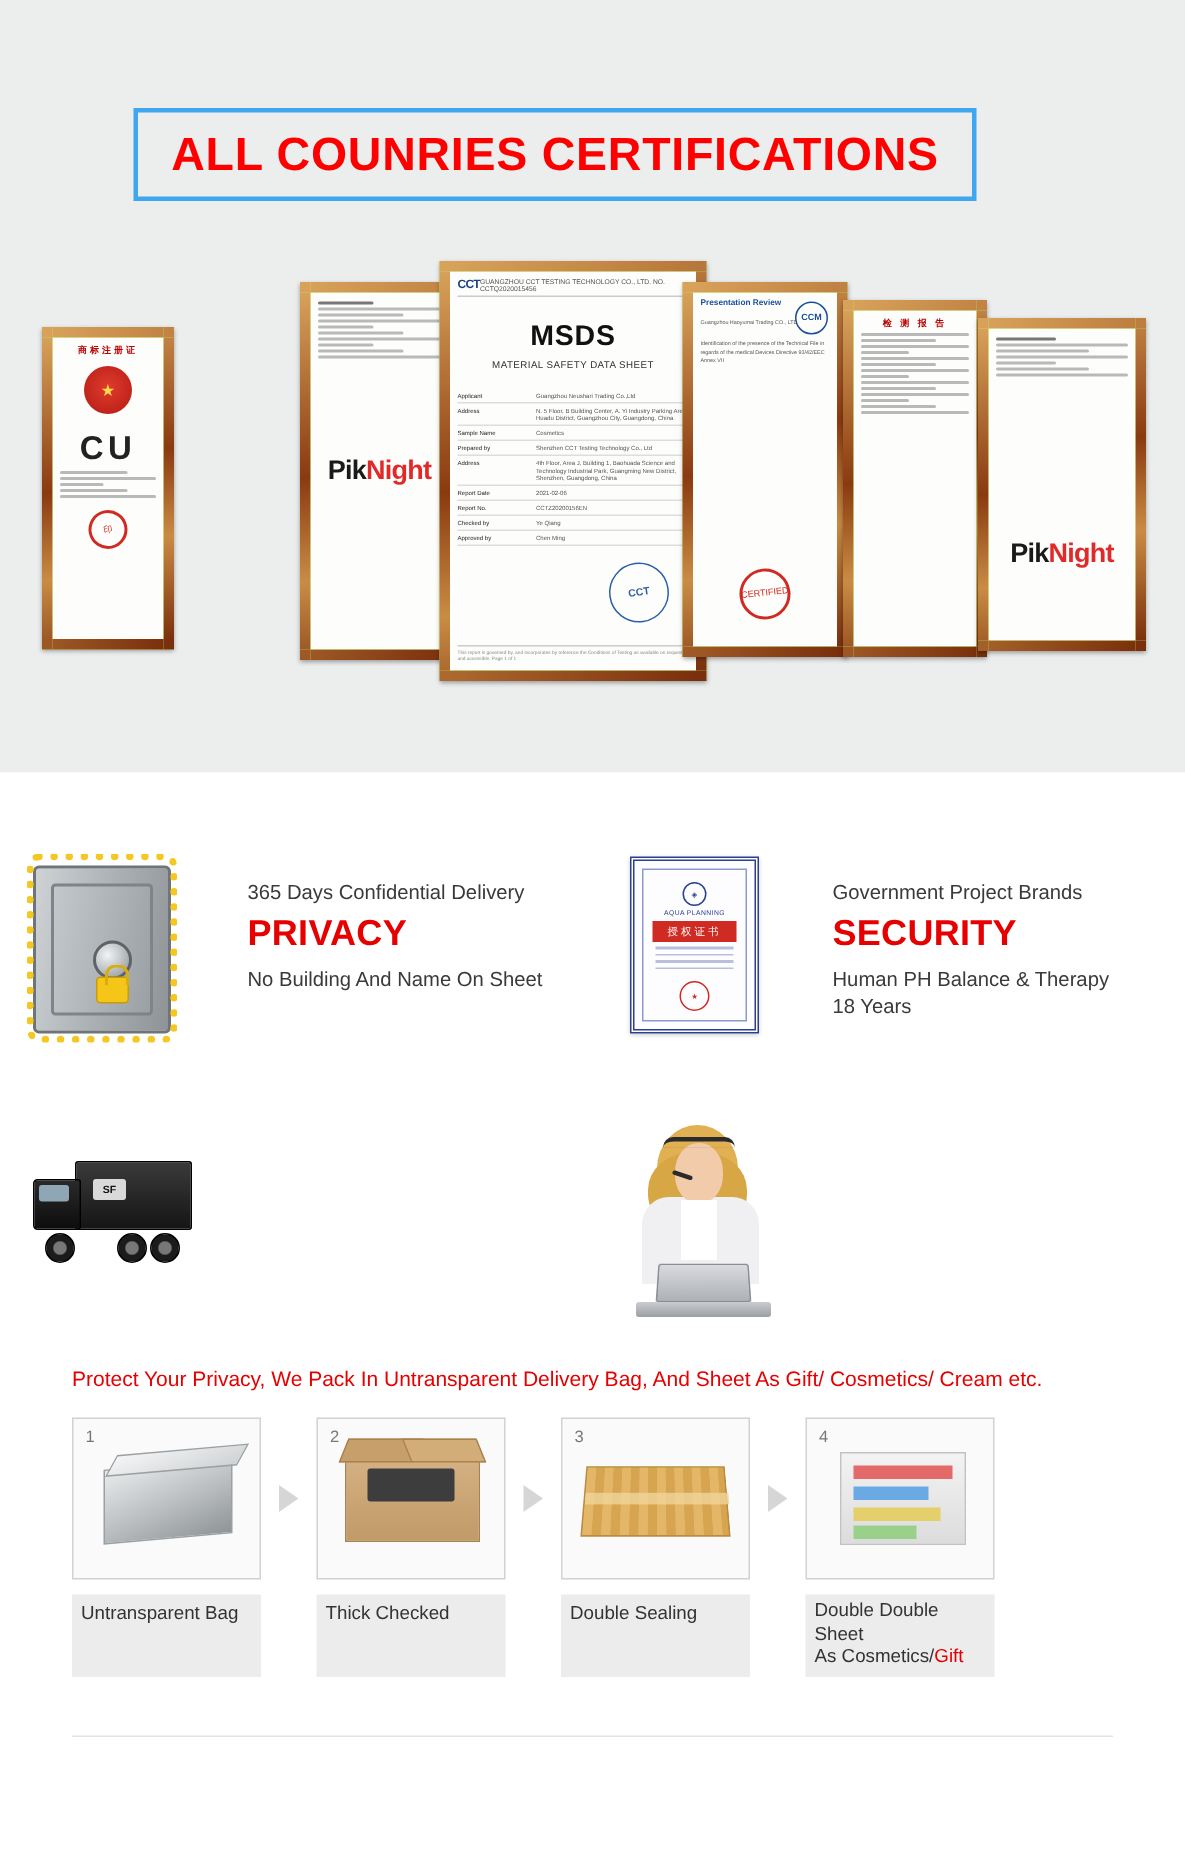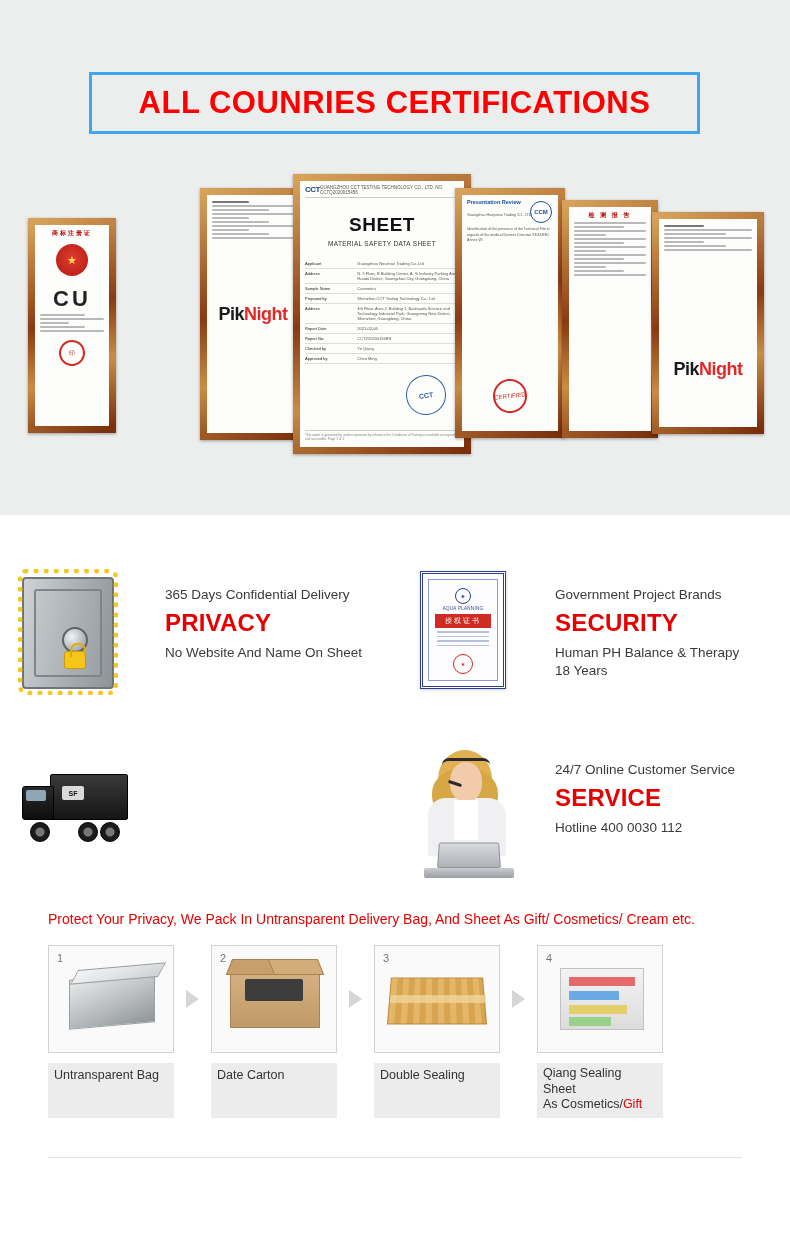--- a/index.html
+++ b/index.html
@@ -15,21 +15,21 @@
   
   .cert-section {
     position: relative;
     width: 790px;
     height: 515px;
     background: #eceded;
   }
   .cert-title-box {
     position: absolute;
     left: 89px; top: 72px;
-    width: 611px; height: 62px;
+    width: 562px; height: 62px;
     border: 3px solid #3fa7f0;
     display: flex; align-items: center; justify-content: center;
     background: #eceded;
   }
   .cert-title-box .title-text {
     color: #ff0000;
     font-size: 31px;
     font-weight: bold;
     letter-spacing: 0.5px;
     font-family: "Liberation Sans", sans-serif;
@@ -405,21 +405,21 @@
           </div>
         </div>
       </div>
 
       <div class="frame" id="f4">
         <div class="inner">
           <div class="msds-head">
             <span class="msds-logo">CCT</span>
             <span>GUANGZHOU CCT TESTING TECHNOLOGY CO., LTD.      NO. CCTQ2020015456</span>
           </div>
-          <div class="msds-title">SHEET</div>
+          <div class="msds-title">MSDS</div>
           <div class="msds-sub">MATERIAL SAFETY DATA SHEET</div>
           <div class="msds-table">
             <div class="msds-row">
                 <span class="k">Applicant</span>
                 <span class="v">Guangzhou Neushari Trading Co.,Ltd</span>
               </div>
             <div class="msds-row">
                 <span class="k">Address</span>
                 <span class="v">N. 5 Floor, B Building Center, A. Yi Industry Parking Area, Huadu District, Guangzhou City, Guangdong, China</span>
               </div>
@@ -511,21 +511,21 @@
       <div class="feat">
         <div class="feat-art">
           <div class="safe"></div>
           <div class="safe-dial"></div>
           <div class="chain"></div>
           <div class="padlock"></div>
         </div>
         <div class="feat-txt">
           <div class="feat-top">365 Days Confidential Delivery</div>
           <div class="feat-big">PRIVACY</div>
-          <div class="feat-bot">No Website And Name On Sheet</div>
+          <div class="feat-bot">No Building And Name On Sheet</div>
         </div>
       </div>
 
       <div class="feat">
         <div class="feat-art">
           <div class="certdoc">
             <div class="cd-in">
               <div class="cd-circle">◈</div>
               <div class="cd-brand">AQUA PLANNING</div>
               <div class="cd-red">授权证书</div>
@@ -568,25 +568,20 @@
             <div class="ag-head-band"></div>
             <div class="ag-mic"></div>
             <div class="ag-body"></div>
             <div class="ag-shirt"></div>
             <div class="laptop">
               <div class="lt-screen"></div>
               <div class="lt-base"></div>
             </div>
           </div>
         </div>
-        <div class="feat-txt">
-          <div class="feat-top">24/7 Online Customer Service</div>
-          <div class="feat-big">SERVICE</div>
-          <div class="feat-bot">Hotline 400 0030 112</div>
-        </div>
       </div>
 
     </div>
   </section>
 
   <section class="packing">
     <div class="packing-note">Protect Your Privacy, We Pack In Untransparent Delivery Bag, And Sheet As Gift/ Cosmetics/ Cream etc.</div>
 
     <div class="steps">
 
@@ -624,24 +619,24 @@
         </div>
       </div>
 
     </div>
 
     <div class="hr-line"></div>
 
     <div class="labels">
       <div class="lbl">Untransparent Bag</div>
       <div style="width:13px"></div>
-      <div class="lbl">Date Carton</div>
+      <div class="lbl">Thick Checked</div>
       <div style="width:13px"></div>
       <div class="lbl">Double Sealing</div>
       <div style="width:13px"></div>
       <div class="lbl two">
-        <span>Qiang Sealing Sheet</span><br>
+        <span>Double Double Sheet</span><br>
         <span>As Cosmetics/</span><span class="gift">Gift</span>
       </div>
     </div>
   </section>
 
 </div>
 
 </body></html>

